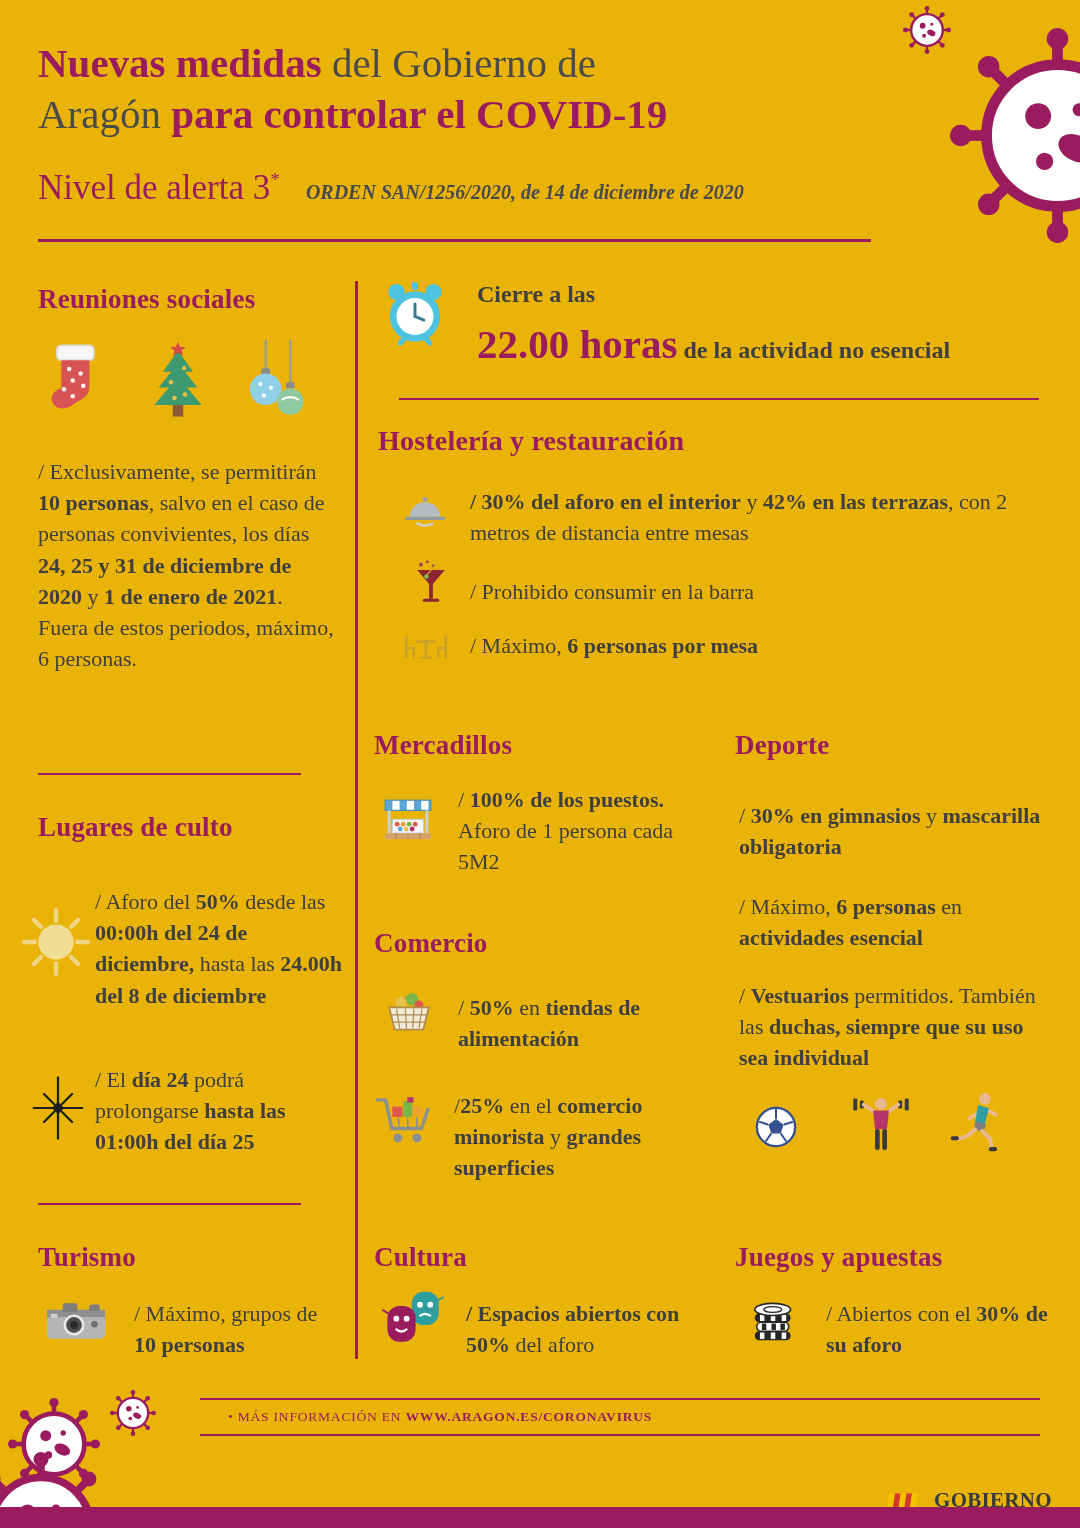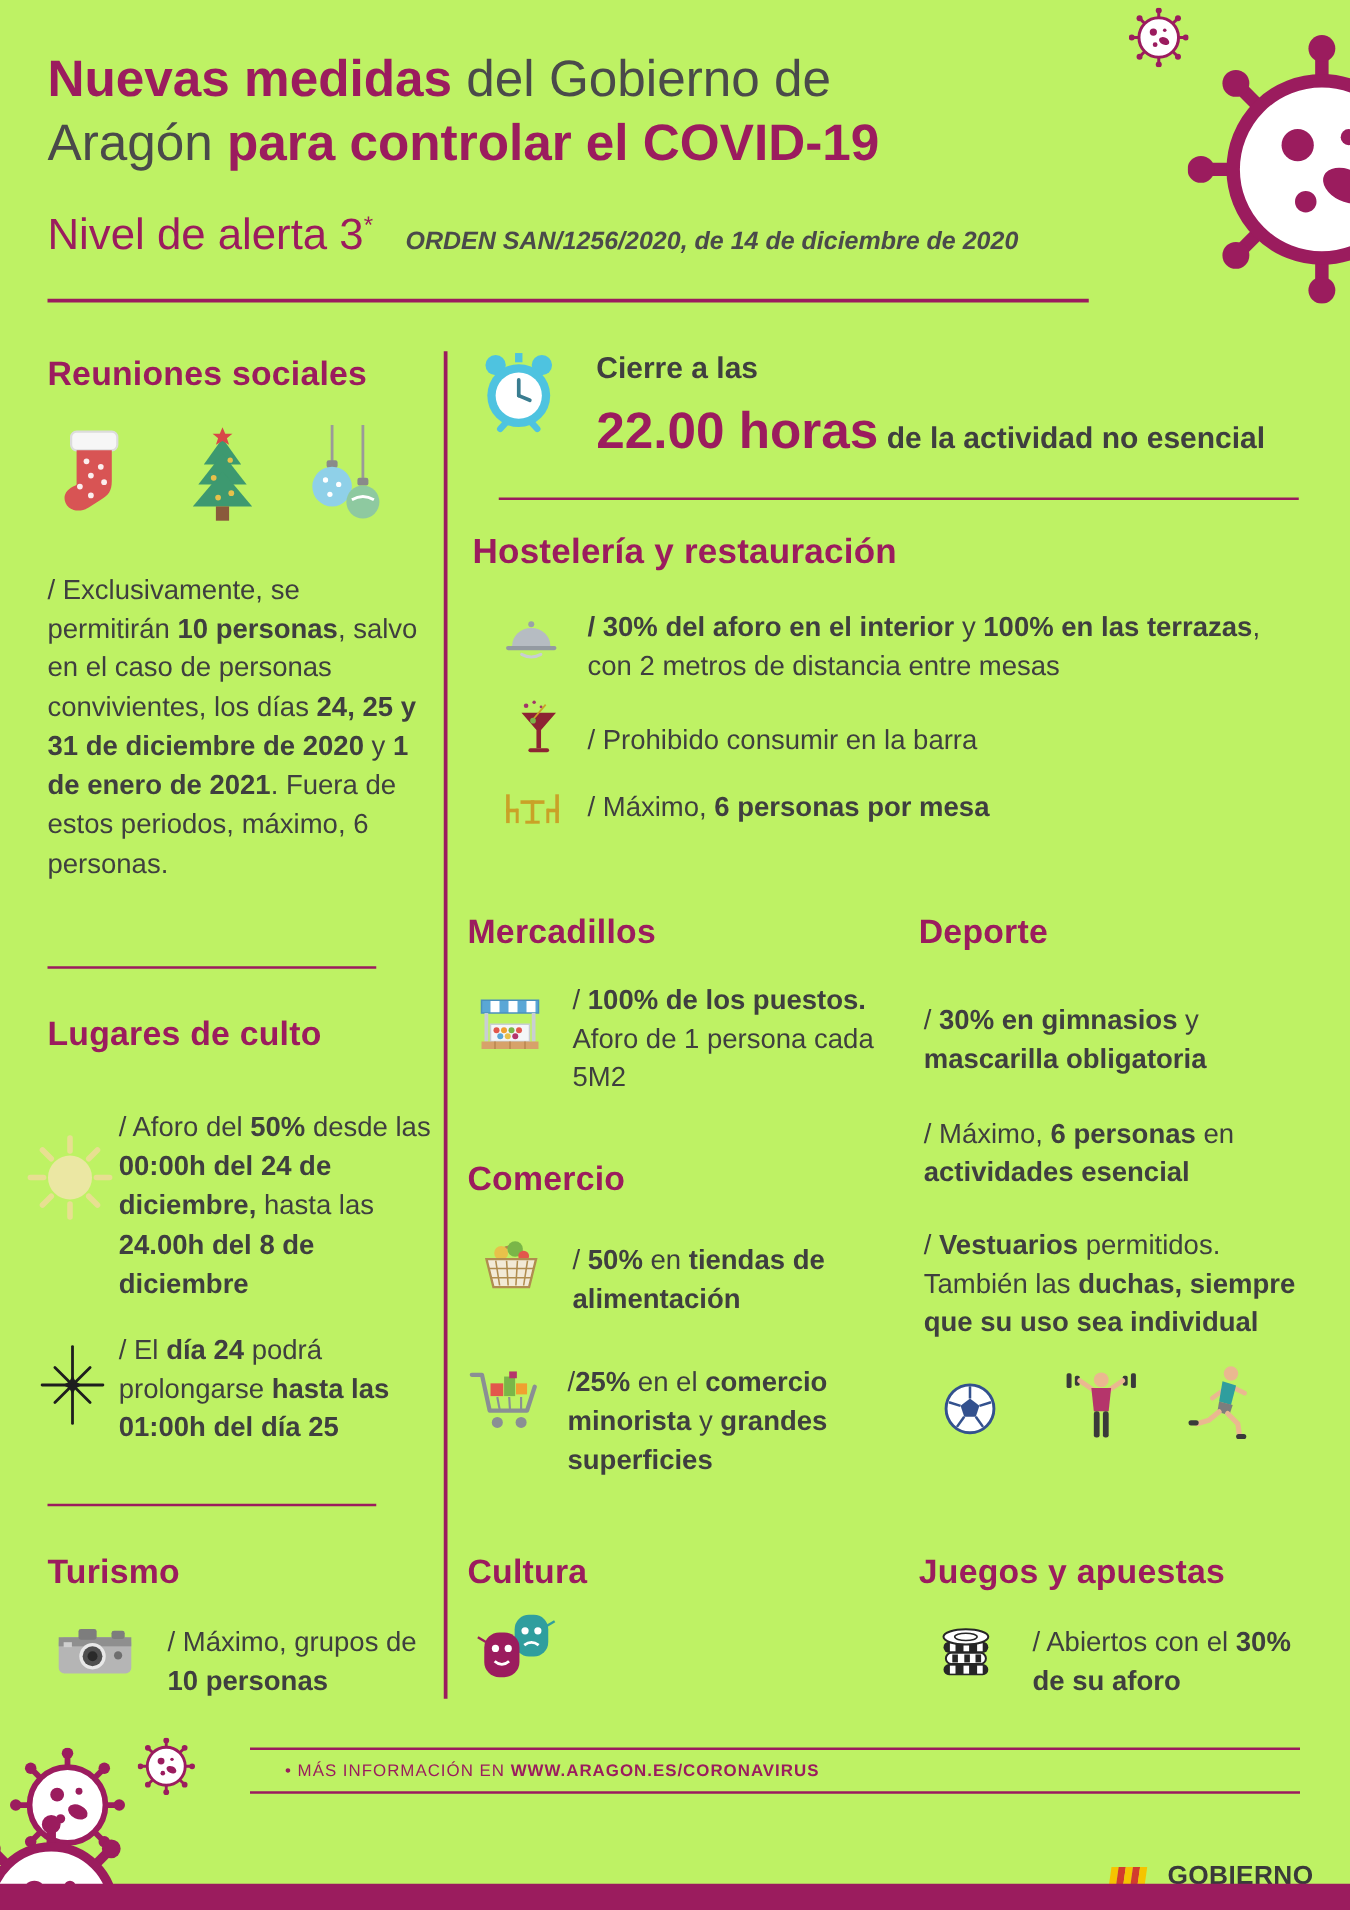--- a/index.html
+++ b/index.html
@@ -1,19 +1,19 @@
 <!DOCTYPE html>
 <html><head>
 <meta charset="utf-8">
 <style>
   * { box-sizing: border-box; margin: 0; padding: 0; }
   html,body { background:#ffffff; }
   .page{
-    position:relative; width:1080px; height:1528px; background:#bef264;
-    font-family:Liberation Sans, sans-serif; color:#3f3f3f; overflow:hidden;
+    position:relative; width:1080px; height:1528px; background:#eab308;
+    font-family:Liberation Serif, serif; color:#3f3f3f; overflow:hidden;
   }
   .abs{position:absolute;}
   .a{color:#9b1c5e;}
   .b{font-weight:700;}
   .sup{vertical-align:super;font-size:55%;}
   .icon svg{width:100%;height:100%;display:block;}
   .rule{background:#9b1c5e;}
   .sec-title{font-size:27px;font-weight:700;color:#9b1c5e;letter-spacing:.2px;}
   .txt{font-size:22px;line-height:1.42;color:#3f3f3f;}
 
@@ -457,21 +457,21 @@
     <span class="cierre-big">22.00 horas</span><span class="cierre-rest"> de la actividad no esencial</span>
   </div>
   <div class="abs rule div-cierre"></div>
 
   <div class="abs sec-title host-title">Hostelería y restauración</div>
   <span class="abs icon cloche">
       <svg viewBox="0 0 100 100">
         <use href="#cloche"></use>
       </svg>
     </span>
-  <div class="abs txt host-item1"><span class="b">/ 30% del aforo en el interior</span><span> y </span><span class="b">100% en las terrazas</span><span>, con 2 metros de distancia entre mesas</span></div>
+  <div class="abs txt host-item1"><span class="b">/ 30% del aforo en el interior</span><span> y </span><span class="b">42% en las terrazas</span><span>, con 2 metros de distancia entre mesas</span></div>
   <span class="abs icon cocktail">
       <svg viewBox="0 0 100 100">
         <use href="#cocktail"></use>
       </svg>
     </span>
   <div class="abs txt host-item2"><span>/ Prohibido consumir en la barra</span></div>
   <span class="abs icon table-chairs">
       <svg viewBox="0 0 100 100">
         <use href="#tablechairs"></use>
       </svg>
@@ -499,20 +499,21 @@
       </svg>
     </span>
   <div class="abs txt comercio-text2"><span>/</span><span class="b">25%</span><span> en el </span><span class="b">comercio minorista</span><span> y </span><span class="b">grandes superficies</span></div>
 
   <div class="abs sec-title cultura-title">Cultura</div>
   <span class="abs icon masks">
       <svg viewBox="0 0 100 100">
         <use href="#masks"></use>
       </svg>
     </span>
+  <div class="abs txt cultura-text"><span class="b">/ Espacios abiertos con 50%</span><span> del aforo</span></div>
 
   <div class="abs sec-title deporte-title">Deporte</div>
   <div class="abs txt deporte-text1"><span>/ </span><span class="b">30% en gimnasios</span><span> y </span><span class="b">mascarilla obligatoria</span></div>
   <div class="abs txt deporte-text2"><span>/ Máximo, </span><span class="b">6 personas</span><span> en </span><span class="b">actividades esencial</span></div>
   <div class="abs txt deporte-text3"><span>/ </span><span class="b">Vestuarios</span><span> permitidos. También las </span><span class="b">duchas, siempre que su uso sea individual</span></div>
   <span class="abs icon ball">
       <svg viewBox="0 0 100 100">
         <use href="#football"></use>
       </svg>
     </span>

